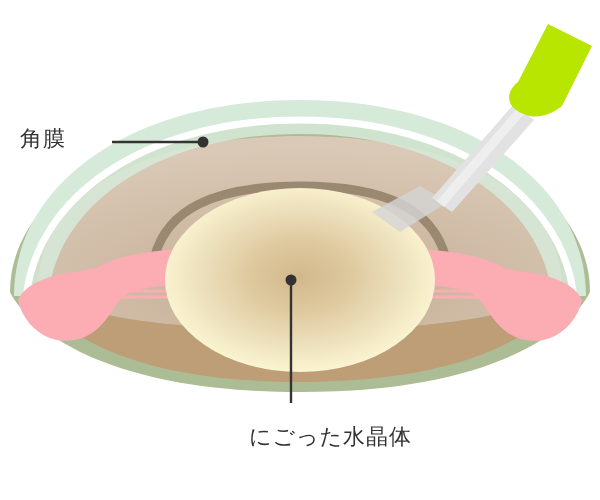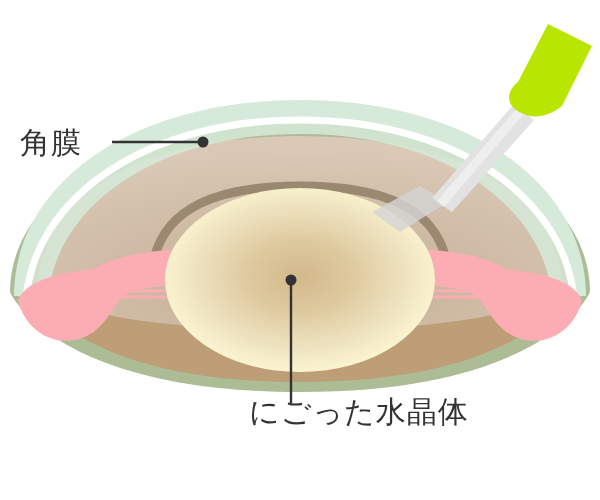--- a/index.html
+++ b/index.html
@@ -23,34 +23,34 @@
     position: absolute;
     left: 0;
     top: 0;
     width: 600px;
     height: 500px;
     display: block;
   }
   .label-text {
     position: absolute;
     color: #333333;
-    font-size: 30px;
+    font-size: 22px;
     letter-spacing: 1px;
     line-height: 1;
     white-space: nowrap;
     user-select: none;
     font-family: Liberation Serif, serif;
   }
   #label-cornea {
     left: 20px;
     top: 128px;
   }
   #label-lens {
     left: 249px;
-    top: 397px;
+    top: 426px;
   }
 </style>
 </head>
 <body>
 
 <div id="stage">
 
   <svg id="eye-svg" viewBox="0 0 600 500">
     <defs>
       <radialGradient id="lensGrad" cx="50%" cy="48%" r="62%">

